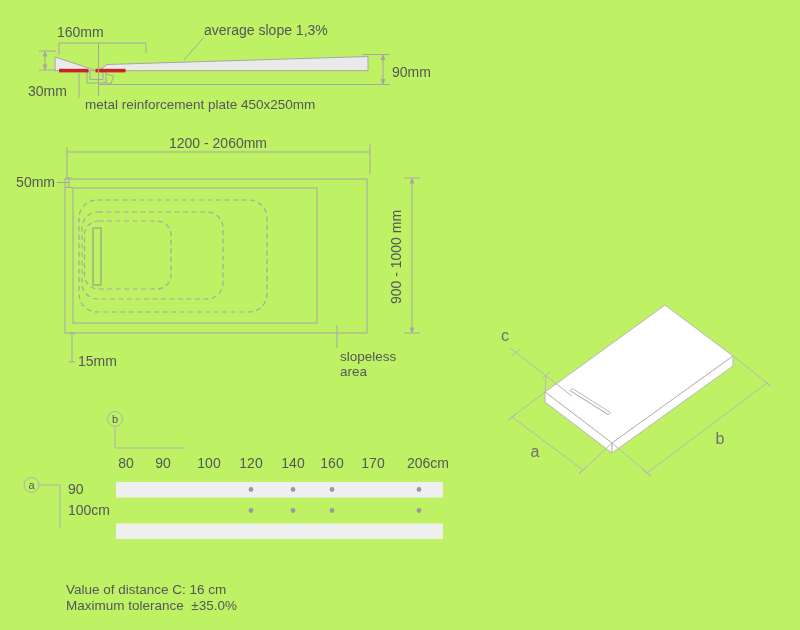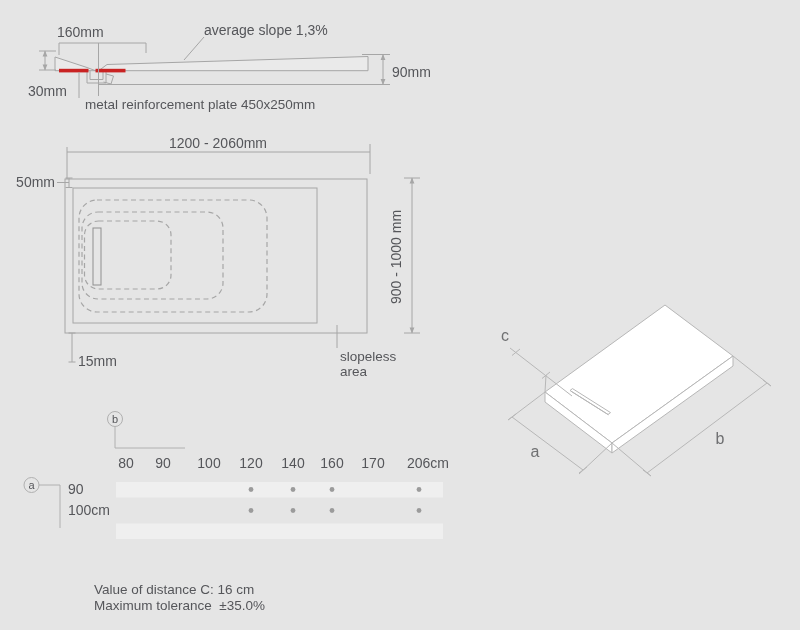--- a/index.html
+++ b/index.html
@@ -1,26 +1,26 @@
 <!DOCTYPE html>
 <html><head>
 <meta charset="utf-8">
 <style>
   html,body{margin:0;padding:0;background:#ffffff;}
-  #stage{position:relative;width:800px;height:630px;background:#e5e5e5;overflow:hidden;
+  #stage{position:relative;width:800px;height:630px;background:#bef264;overflow:hidden;
          font-family:"Liberation Sans", sans-serif;color:#55565a;}
   svg{position:absolute;overflow:visible;}
   svg text{font-family:"Liberation Sans", sans-serif;fill:#55565a;font-size:14px;}
   .thin{stroke:#a6a6a6;stroke-width:1;fill:none;}
   .iso{stroke:#b7b7b7;stroke-width:1;fill:none;}
   .dash{stroke:#a6a6a6;stroke-width:1.2;fill:none;stroke-dasharray:5 3.5;}
   .arrow{fill:#a6a6a6;stroke:none;}
   .small-t{font-size:11px;}
   .tbl-h{font-size:14px;}
-  .note{position:absolute;left:66px;top:582px;font-size:13.5px;line-height:16px;color:#55565a;margin-left:28px;}
+  .note{position:absolute;left:66px;top:582px;font-size:13.5px;line-height:16px;color:#55565a;}
   .note div{white-space:pre;}
 </style>
 </head>
 <body>
 
 <div id="stage">
 
   <svg style="left:0px;top:10px;" width="460" height="108" viewBox="0 0 460 108">
     <g>
       <path class="thin" fill="#eaeaea" d="M55,47 L87,57.5 L95,60.5 L99,60.5 L107,54.5 L368,46.5 L368,60.7 L55,60.7 Z" style="fill:#eaeaea"></path>

